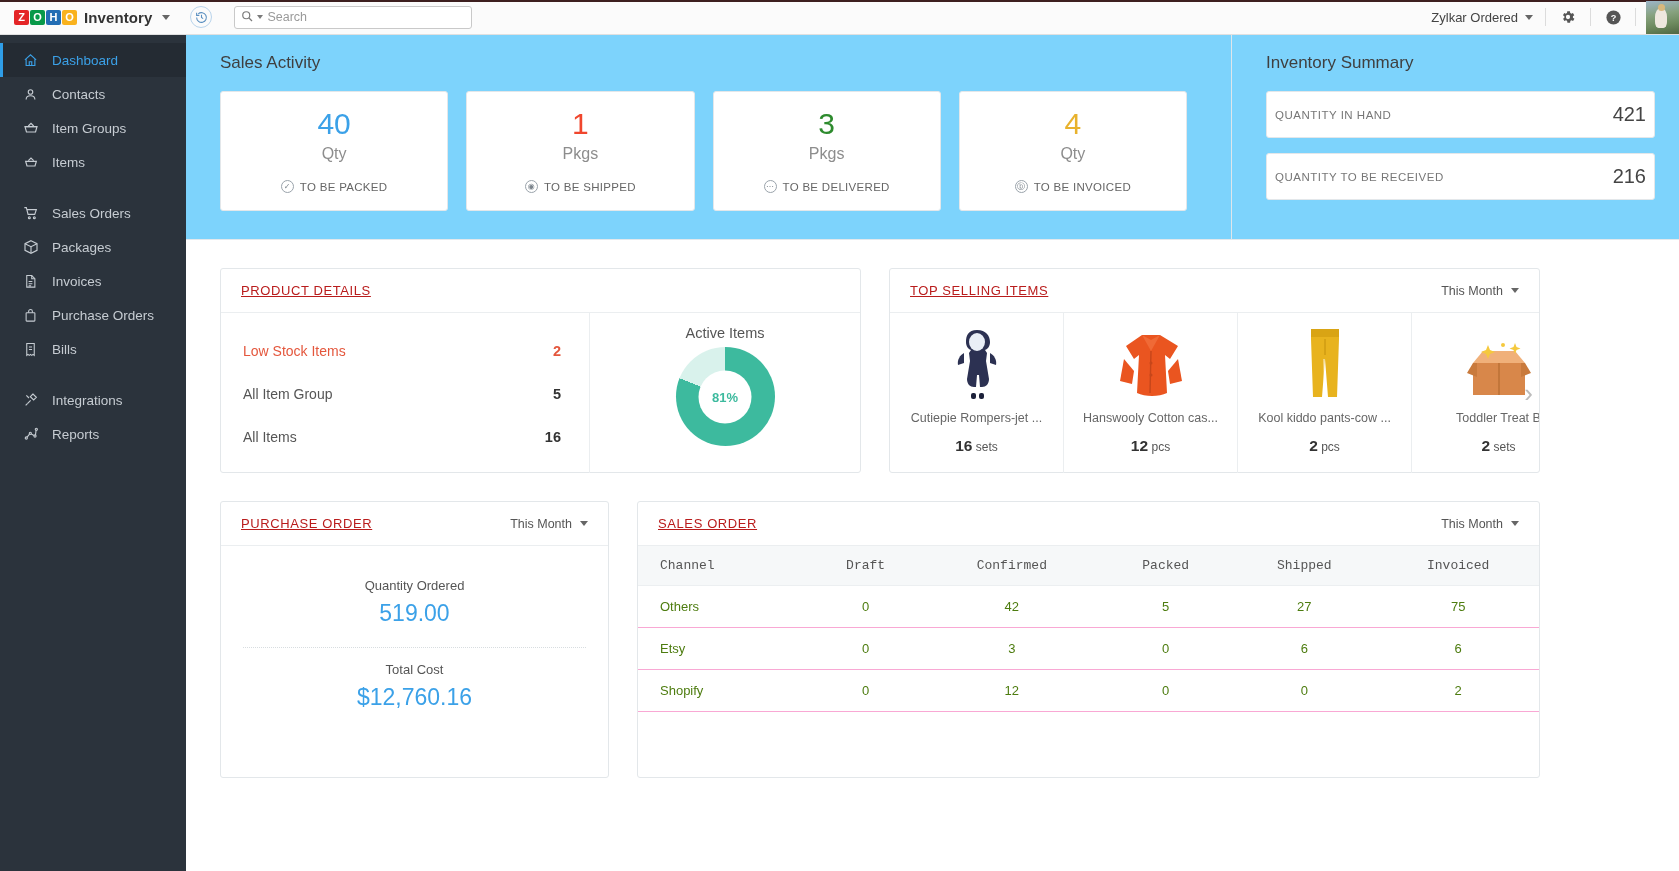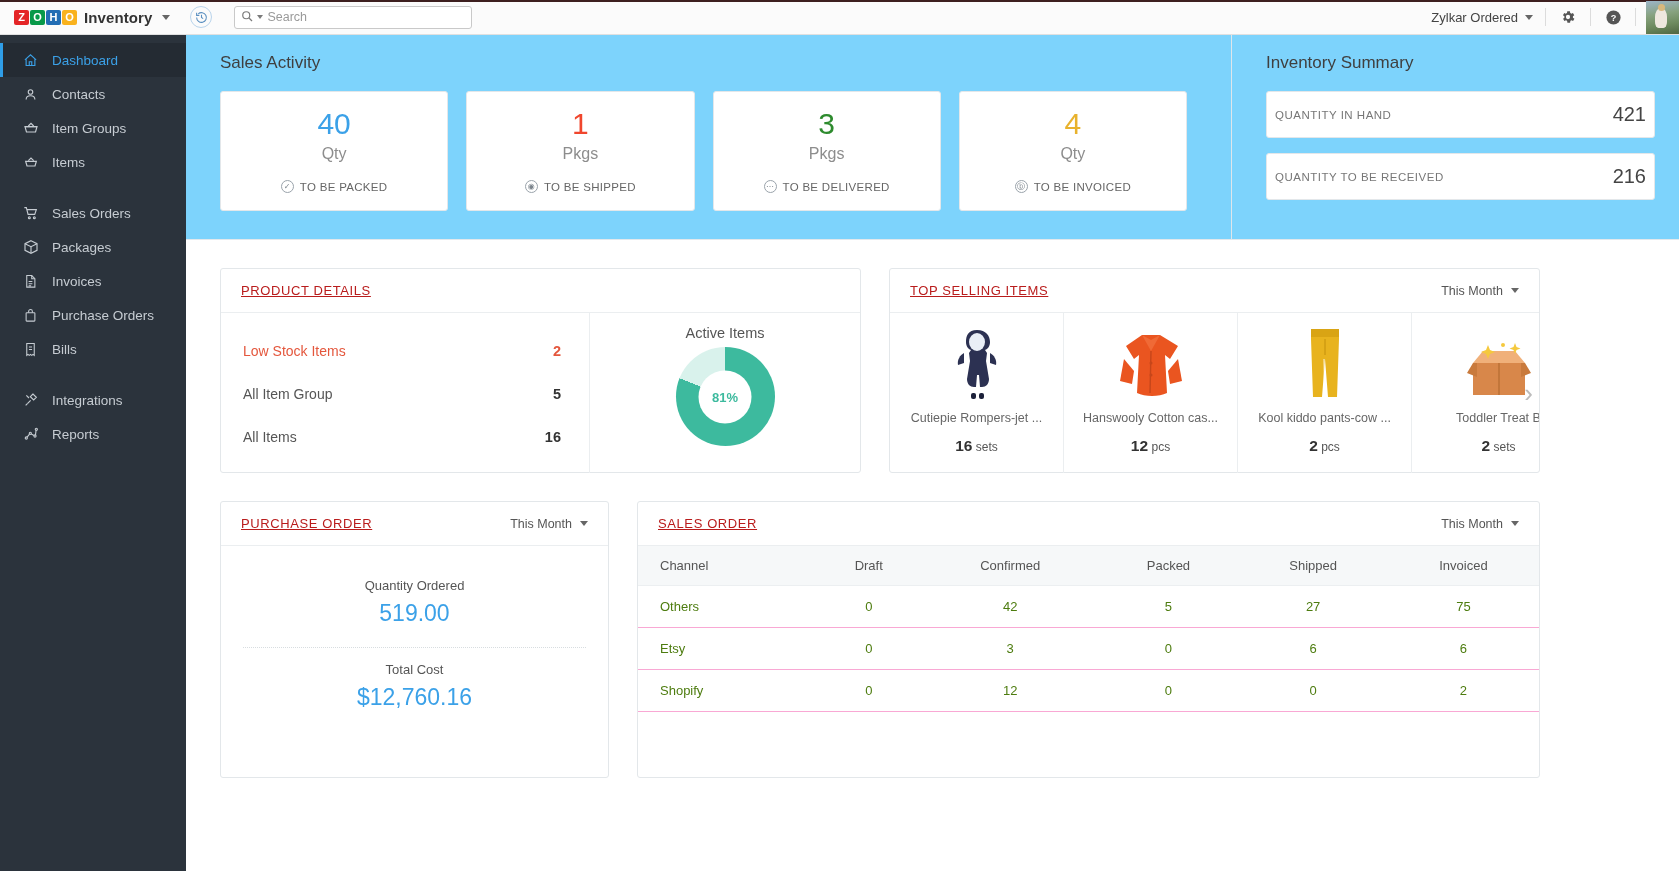--- a/index.html
+++ b/index.html
@@ -171,21 +171,21 @@
   .po-panel { width:389px; height:277px; }
   .po-body { padding:18px 0 0 0; text-align:center; }
   .po-block { padding:14px 0 20px; }
   .po-cap { font-size:13px; color:#555; }
   .po-val { font-size:23px; color:#3ba1e8; margin-top:7px; font-weight:400; }
   .po-sep { border-top:1px dotted #d8dde0; margin:0 22px; }
 
   
   .so-panel { width:903px; height:277px; }
   table { width:100%; border-collapse:collapse; }
-  thead tr { background:#f6f8f9; }
+  thead tr { background:#f6f8f9;font-family:Liberation Mono, monospace; }
   th {
     font-size:13px; font-weight:400; color:#555; padding:12px 10px;
     text-align:center; border-bottom:1px solid #eceff1;
   }
   th:first-child { text-align:left; padding-left:22px; }
   td {
     font-size:13px; color:#4d7c0f; padding:13px 10px; text-align:center;
     border-bottom:1px solid #f9a8d4;
   }
   td:first-child { text-align:left; padding-left:22px; }

